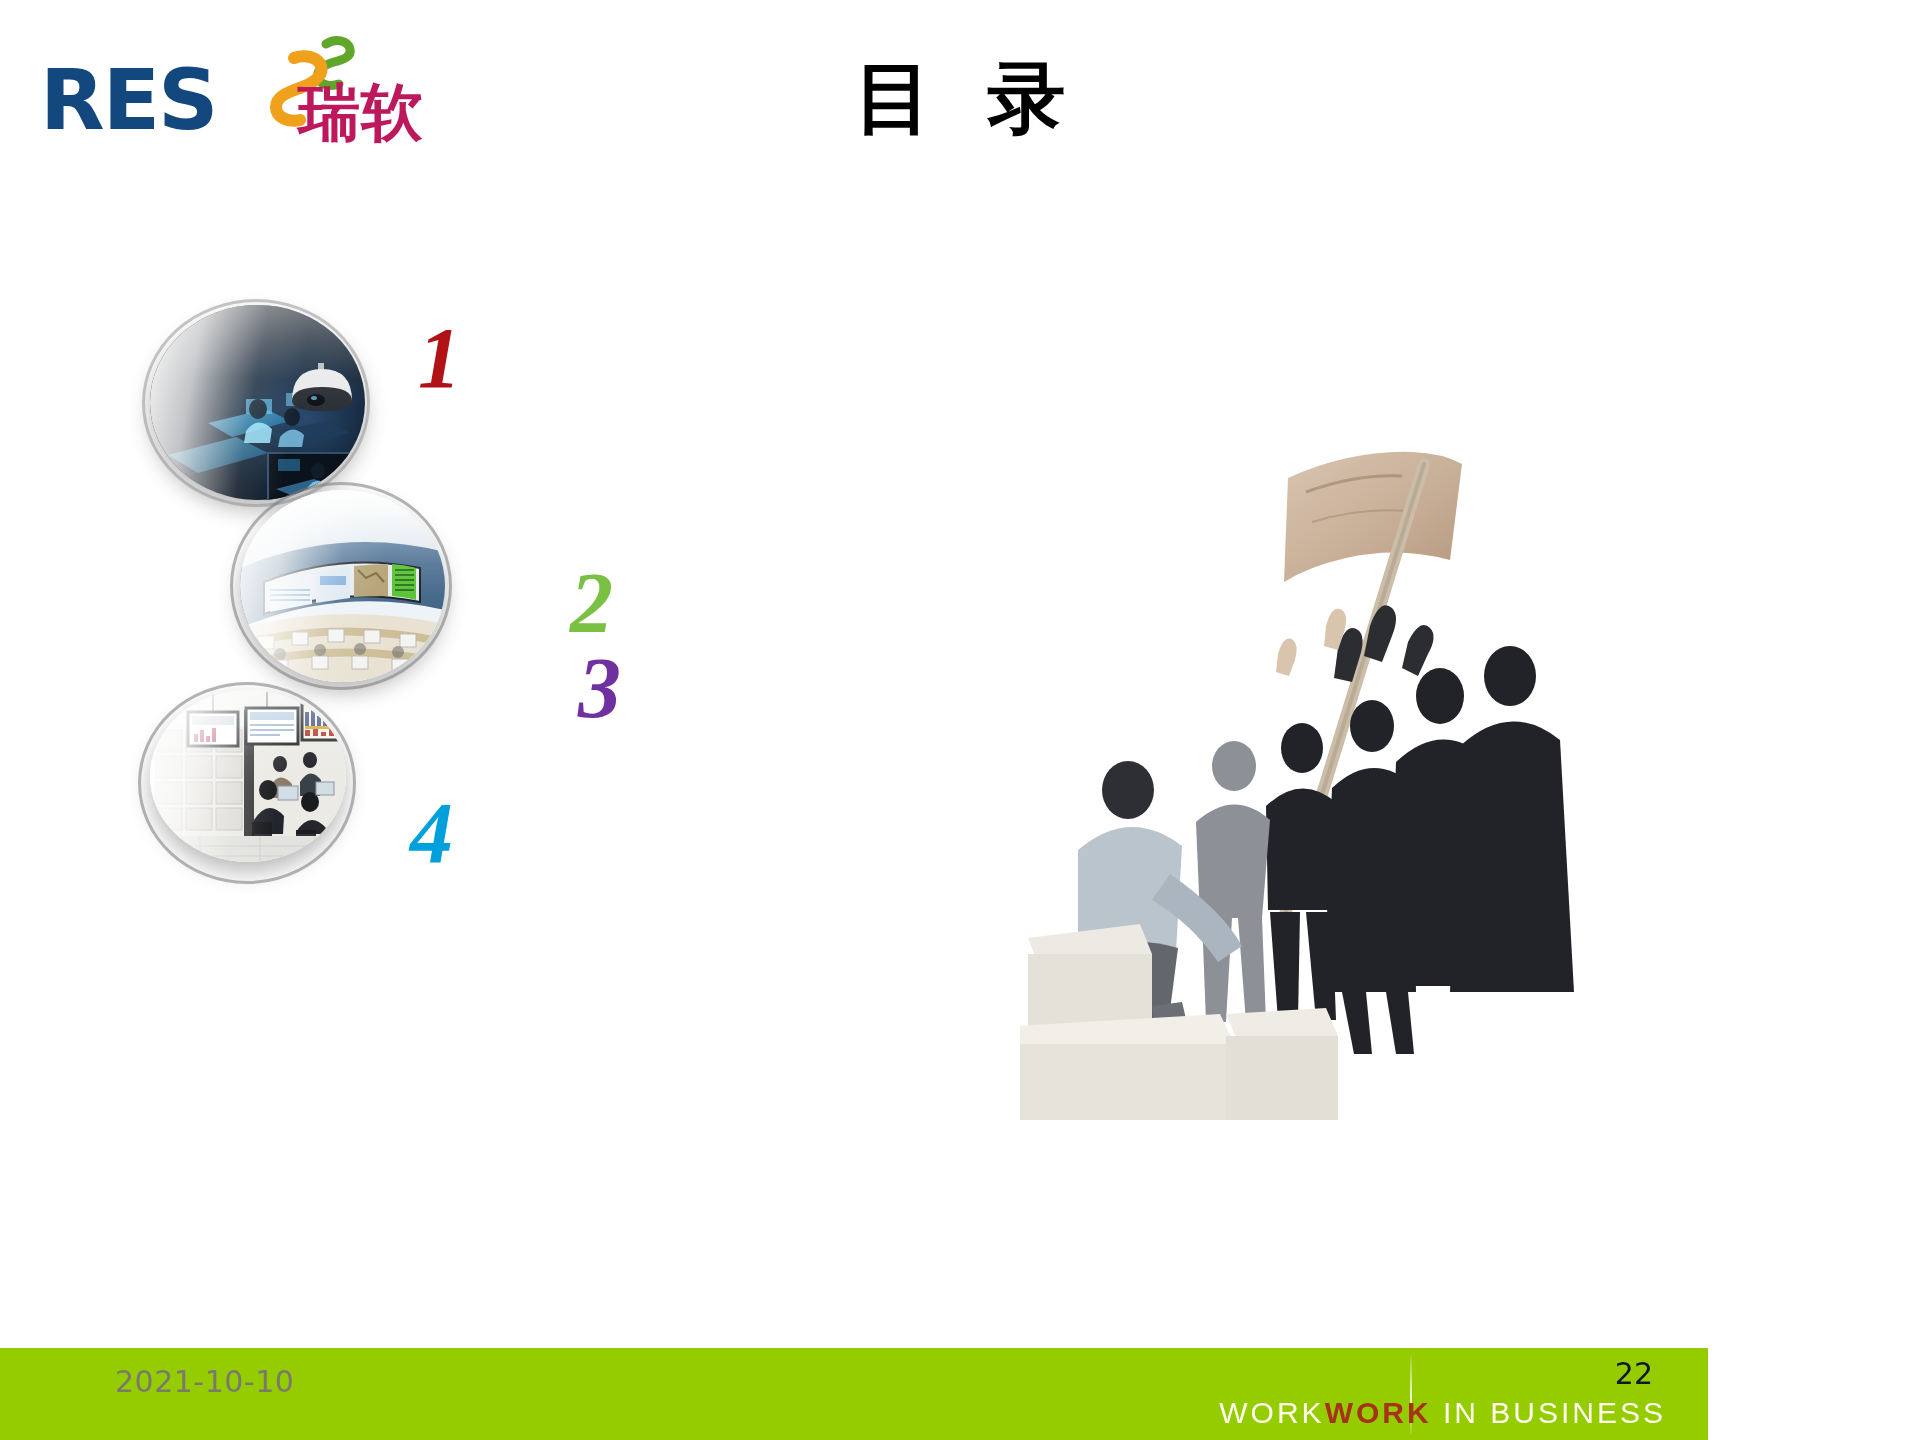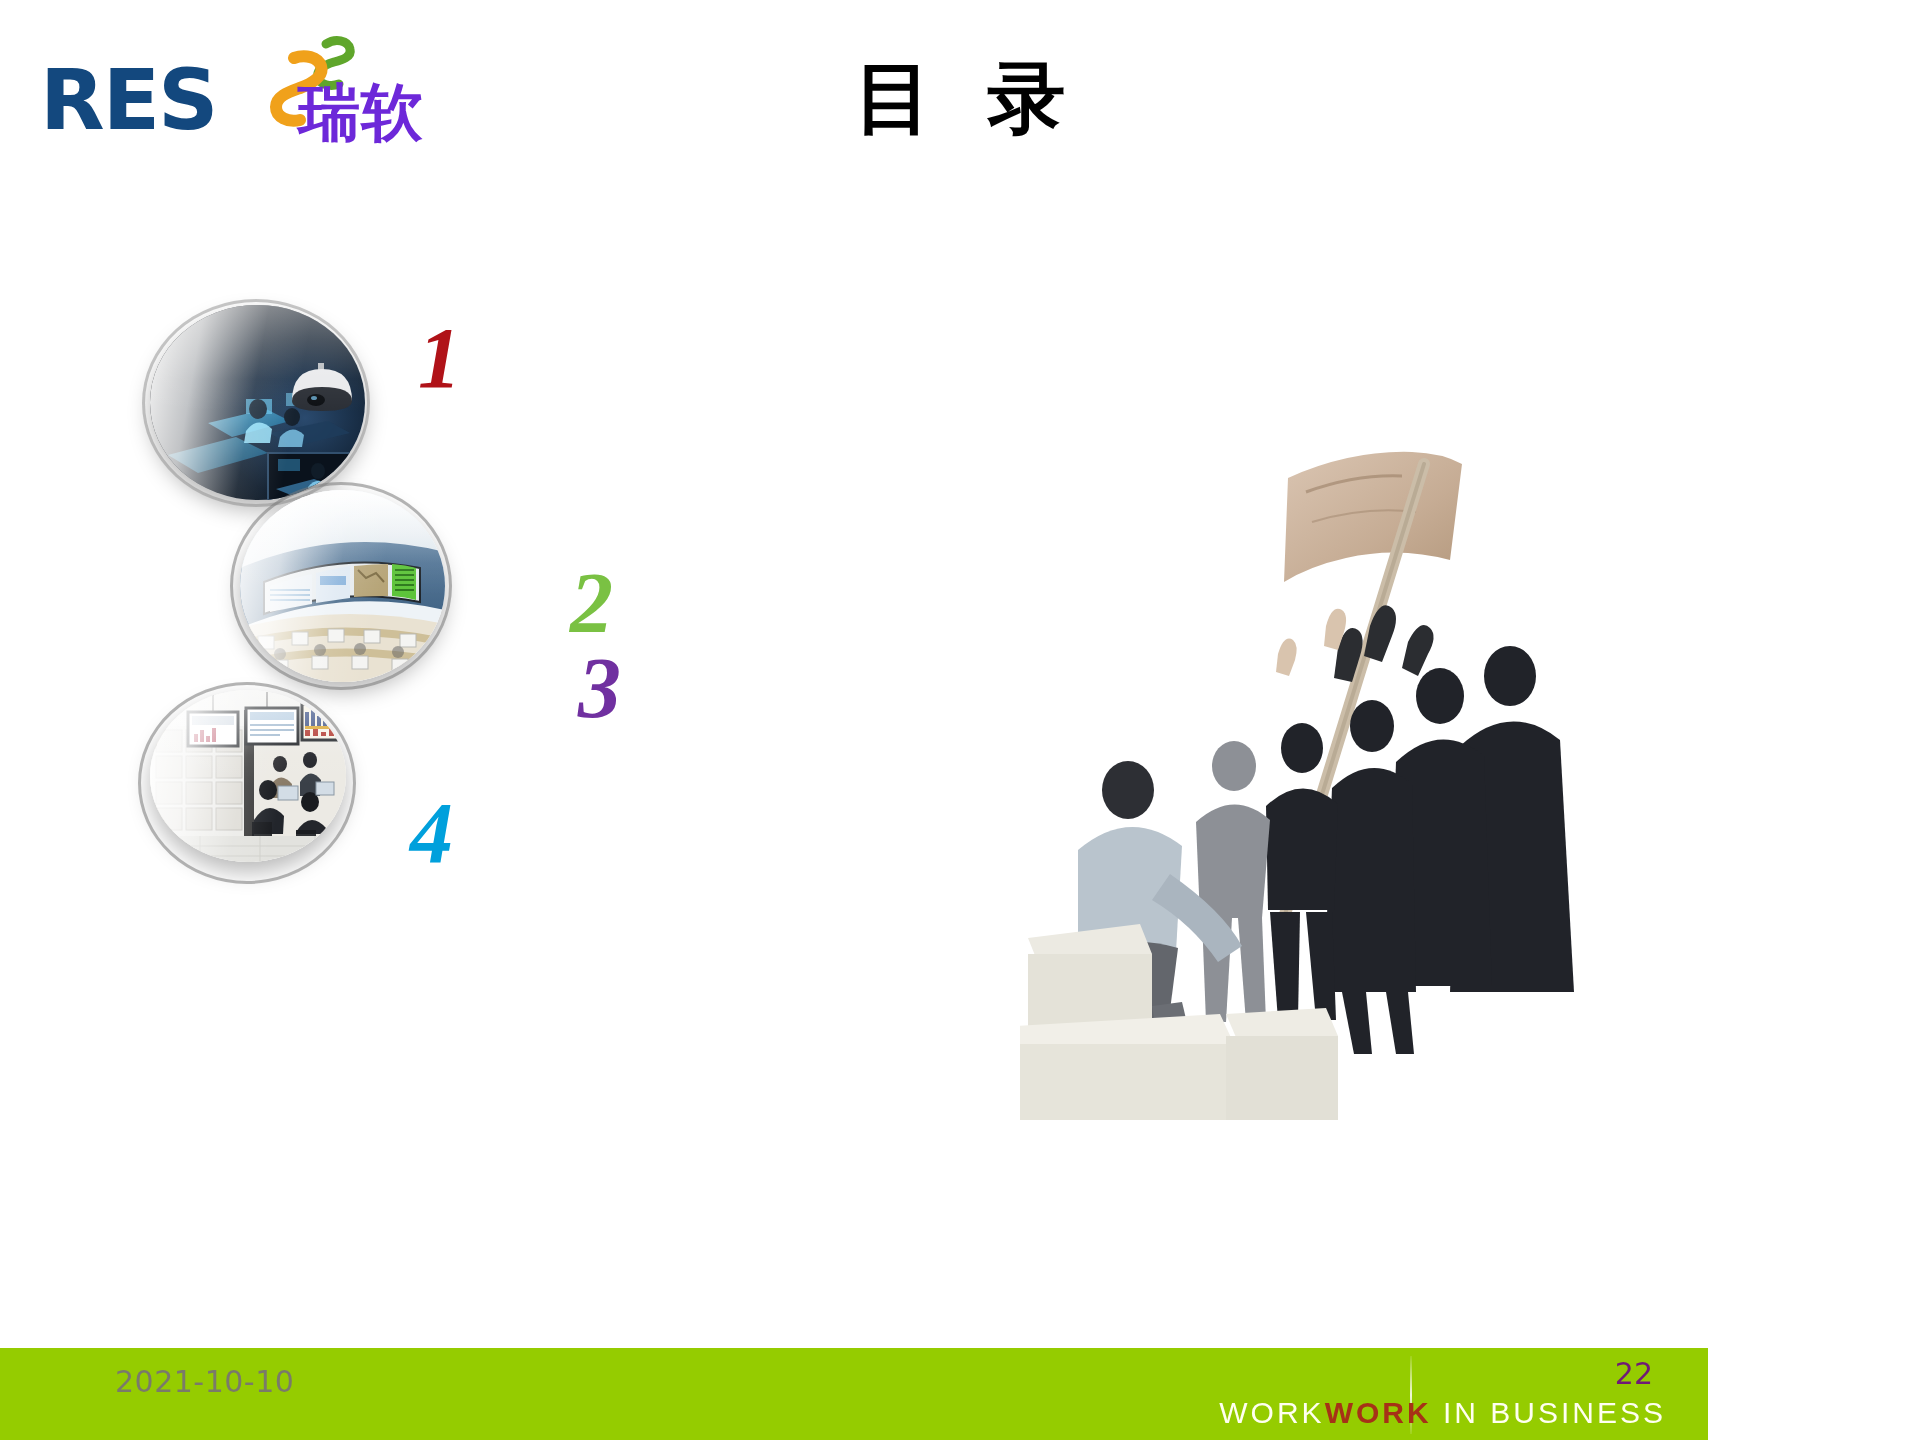--- a/index.html
+++ b/index.html
@@ -41,21 +41,21 @@
     color: #13487E;
     line-height: 1;
   }
   #logo-cn {
     position: absolute;
     left: 258px;
     top: 62px;
     font-family: "DejaVu Sans", sans-serif;
     font-weight: 700;
     font-size: 62px;
-    color: #6d28d9;
+    color: #be185d;
     line-height: 1;
     letter-spacing: 1px;
   }
   #logo-swirl {
     position: absolute;
     left: 220px;
     top: 8px;
     width: 110px;
     height: 110px;
   }
@@ -150,21 +150,21 @@
     background: linear-gradient(180deg, rgba(255,255,255,0.1), rgba(255,255,255,0.85), rgba(255,255,255,0.1));
   }
   #footer-pageno {
     position: absolute;
     left: 0;
     right: 55px;
     top: 8px;
     text-align: right;
     font-family: "DejaVu Sans", sans-serif;
     font-size: 30px;
-    color: #701a75;
+    color: #0f172a;
   }
   #footer-tagline {
     position: absolute;
     left: 0;
     right: 42px;
     top: 48px;
     text-align: right;
     font-family: "Liberation Sans", sans-serif;
     font-size: 30px;
     letter-spacing: 3px;

